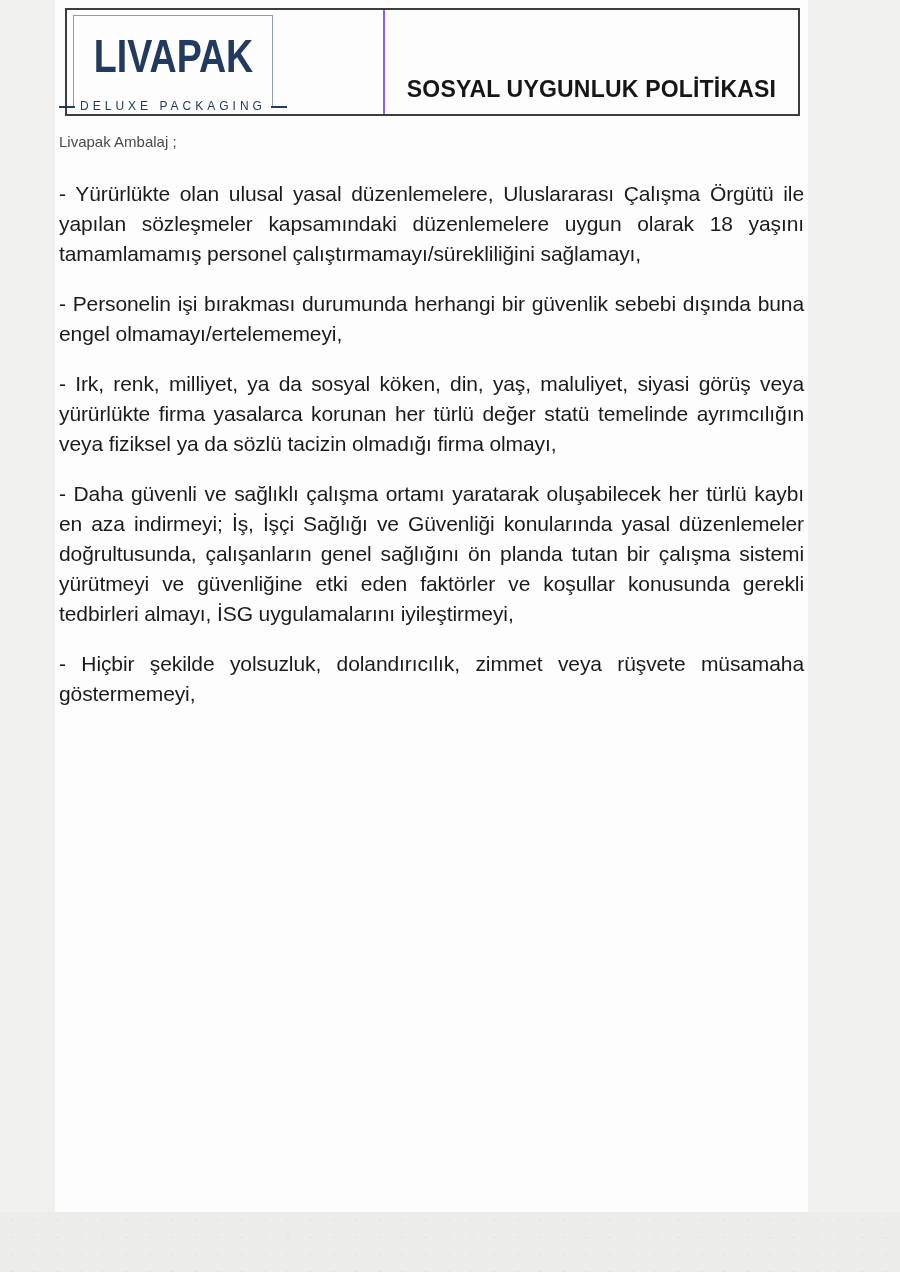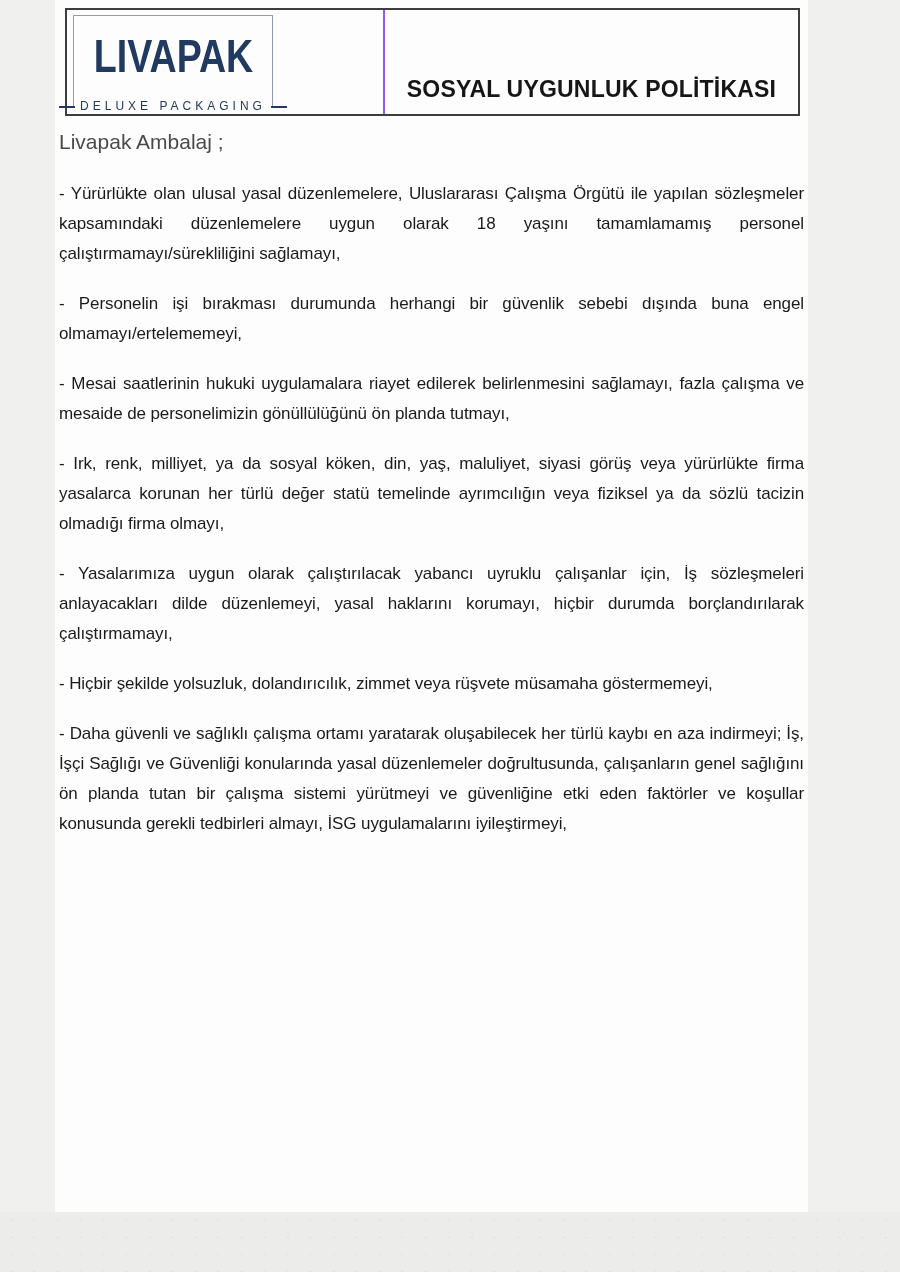--- a/index.html
+++ b/index.html
@@ -47,24 +47,24 @@
   }
   .doc-title{
     font-weight:bold;font-size:23px;color:#161616;letter-spacing:0.2px;
     white-space:nowrap;
   }
   
   .content{
     position:absolute;left:4px;top:129px;width:745px;
   }
   .intro{
-    font-size:21px;line-height:26px;color:#4a4a4a;margin:0 0 24px 0;
+    font-size:15px;line-height:26px;color:#4a4a4a;margin:0 0 24px 0;
   }
   .para{
-    font-size:17px;line-height:30px;color:#1b1b1b;
+    font-size:21px;line-height:30px;color:#1b1b1b;
     text-align:justify;margin:0 0 20px 0;letter-spacing:-0.1px;
   }
   .para:last-child{margin-bottom:0;}
   
   .scan-band{
     position:absolute;left:0;top:1212px;width:900px;height:60px;
     background-color:#ecedeb;
     background-image:
       radial-gradient(#e2e3e1 1px, transparent 1.4px),
       radial-gradient(#e7e8e6 1px, transparent 1.4px);
@@ -91,22 +91,20 @@
     <div class="title-cell">
       <div class="doc-title">SOSYAL UYGUNLUK POLİTİKASI</div>
     </div>
   </div>
 
   <div class="content">
     <p class="intro">Livapak Ambalaj ;</p>
 
     <p class="para">- Yürürlükte olan ulusal yasal düzenlemelere, Uluslararası Çalışma Örgütü ile yapılan sözleşmeler kapsamındaki düzenlemelere uygun olarak 18 yaşını tamamlamamış personel çalıştırmamayı/sürekliliğini sağlamayı,</p>
     <p class="para">- Personelin işi bırakması durumunda herhangi bir güvenlik sebebi dışında buna engel olmamayı/ertelememeyi,</p>
-    <p class="para">- Mesai saatlerinin hukuki uygulamalara riayet edilerek belirlenmesini sağlamayı, fazla çalışma ve mesaide de personelimizin gönüllülüğünü ön planda tutmayı,</p>
     <p class="para">- Irk, renk, milliyet, ya da sosyal köken, din, yaş, maluliyet, siyasi görüş veya yürürlükte firma yasalarca korunan her türlü değer statü temelinde ayrımcılığın veya fiziksel ya da sözlü tacizin olmadığı firma olmayı,</p>
-    <p class="para">- Yasalarımıza uygun olarak çalıştırılacak yabancı uyruklu çalışanlar için, İş sözleşmeleri anlayacakları dilde düzenlemeyi, yasal haklarını korumayı, hiçbir durumda borçlandırılarak çalıştırmamayı,</p>
+    <p class="para">- Daha güvenli ve sağlıklı çalışma ortamı yaratarak oluşabilecek her türlü kaybı en aza indirmeyi; İş, İşçi Sağlığı ve Güvenliği konularında yasal düzenlemeler doğrultusunda, çalışanların genel sağlığını ön planda tutan bir çalışma sistemi yürütmeyi ve güvenliğine etki eden faktörler ve koşullar konusunda gerekli tedbirleri almayı, İSG uygulamalarını iyileştirmeyi,</p>
     <p class="para">- Hiçbir şekilde yolsuzluk, dolandırıcılık, zimmet veya rüşvete müsamaha göstermemeyi,</p>
-    <p class="para">- Daha güvenli ve sağlıklı çalışma ortamı yaratarak oluşabilecek her türlü kaybı en aza indirmeyi; İş, İşçi Sağlığı ve Güvenliği konularında yasal düzenlemeler doğrultusunda, çalışanların genel sağlığını ön planda tutan bir çalışma sistemi yürütmeyi ve güvenliğine etki eden faktörler ve koşullar konusunda gerekli tedbirleri almayı, İSG uygulamalarını iyileştirmeyi,</p>
   </div>
 
 </div>
 
 <div class="scan-band"></div>
 
 </body></html>

